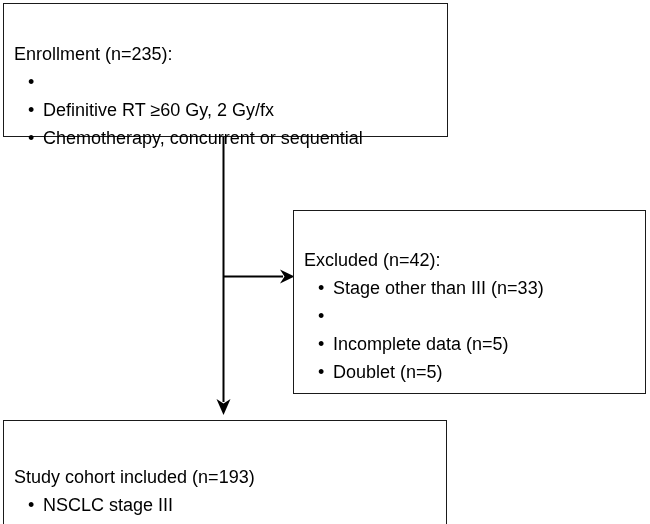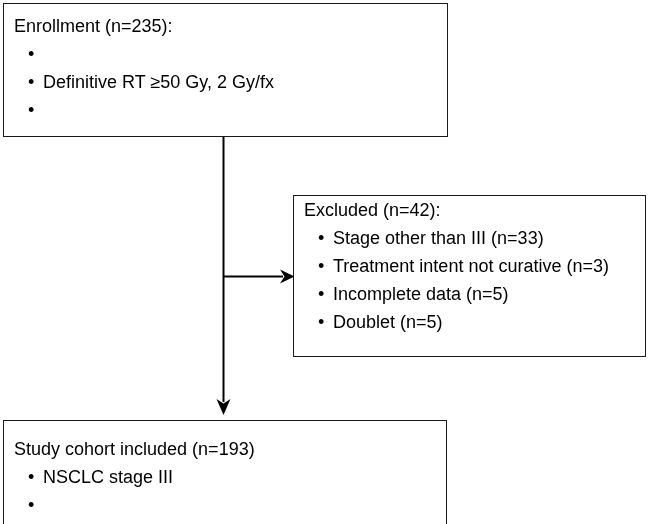--- a/index.html
+++ b/index.html
@@ -41,34 +41,36 @@
   }
   .box-enrollment {
     left: 3px;
     top: 3px;
     width: 445px;
     height: 134px;
     padding-top: 8px;
   }
   .box-excluded {
     left: 293px;
-    top: 195px;
+    top: 210px;
     width: 353px;
-    height: 162px;
+    height: 184px;
+    padding-top: 7px;
   }
   .box-cohort {
     left: 3px;
     top: 420px;
     width: 444px;
     height: 129px;
     padding-top: 14px;
   }
   .box-title {
     padding: 0 10px;
     white-space: nowrap;
+    margin-top: 28px;
   }
   .bullet-list {
     list-style: none;
     margin: 0;
     padding: 0 0 0 24px;
   }
   .bullet-row {
     display: flex;
     white-space: nowrap;
   }
@@ -90,38 +92,38 @@
   </svg>
 
   <section class="box box-enrollment">
     <div class="box-title">Enrollment (n=235):</div>
     <ul class="bullet-list">
       <li class="bullet-row">
         <span class="bullet">•</span>
       </li>
       <li class="bullet-row">
         <span class="bullet">•</span>
-        <span class="bullet-text">Definitive RT ≥50 Gy, 2 Gy/fx</span>
+        <span class="bullet-text">Definitive RT ≥60 Gy, 2 Gy/fx</span>
       </li>
       <li class="bullet-row">
         <span class="bullet">•</span>
+        <span class="bullet-text">Chemotherapy, concurrent or sequential</span>
       </li>
     </ul>
   </section>
 
   <section class="box box-excluded">
     <div class="box-title">Excluded (n=42):</div>
     <ul class="bullet-list">
       <li class="bullet-row">
         <span class="bullet">•</span>
         <span class="bullet-text">Stage other than III (n=33)</span>
       </li>
       <li class="bullet-row">
         <span class="bullet">•</span>
-        <span class="bullet-text">Treatment intent not curative (n=3)</span>
       </li>
       <li class="bullet-row">
         <span class="bullet">•</span>
         <span class="bullet-text">Incomplete data (n=5)</span>
       </li>
       <li class="bullet-row">
         <span class="bullet">•</span>
         <span class="bullet-text">Doublet (n=5)</span>
       </li>
     </ul>

